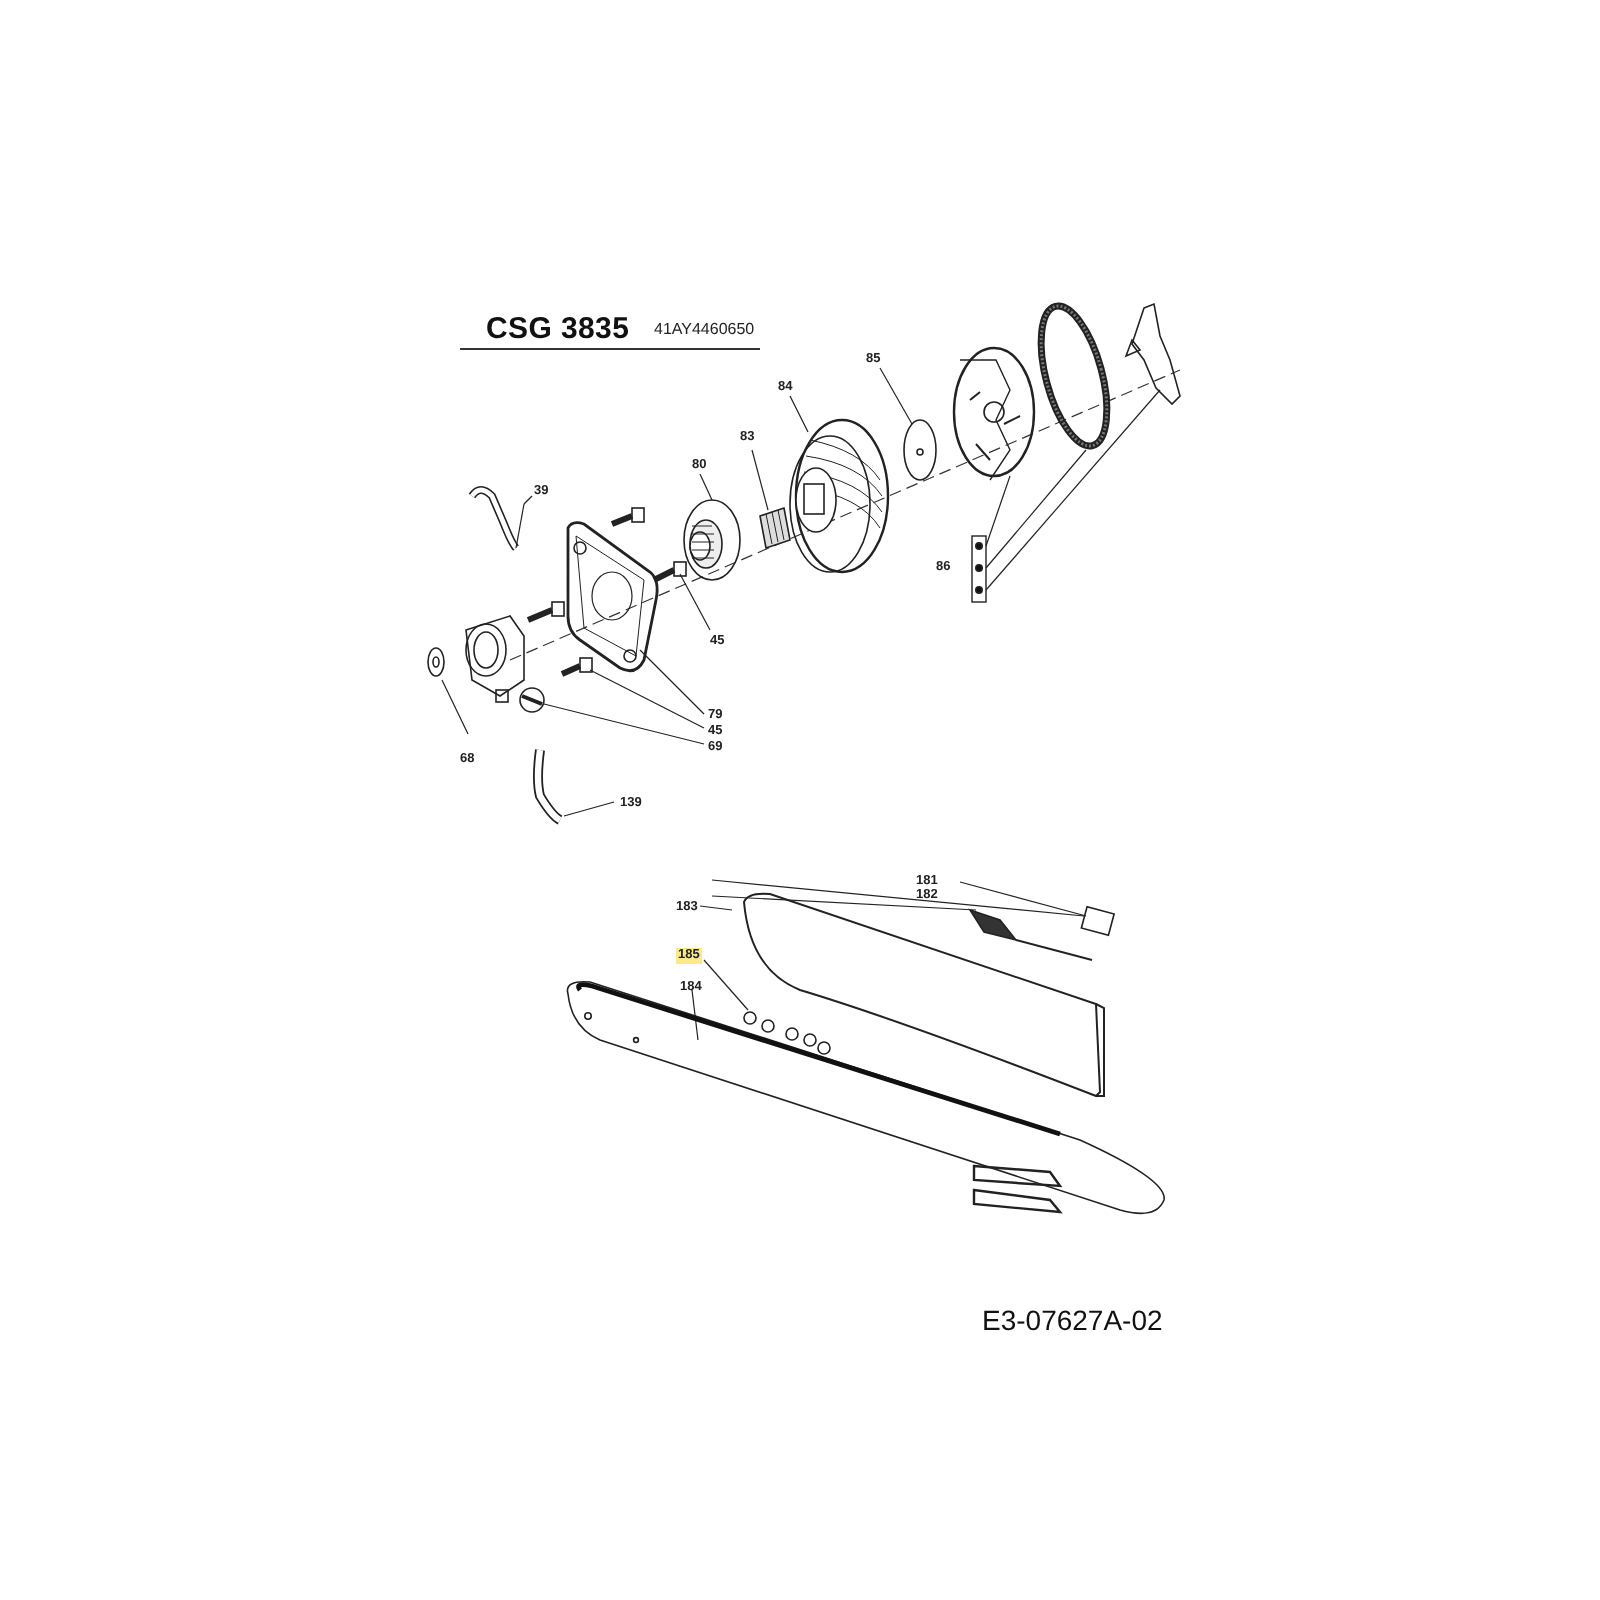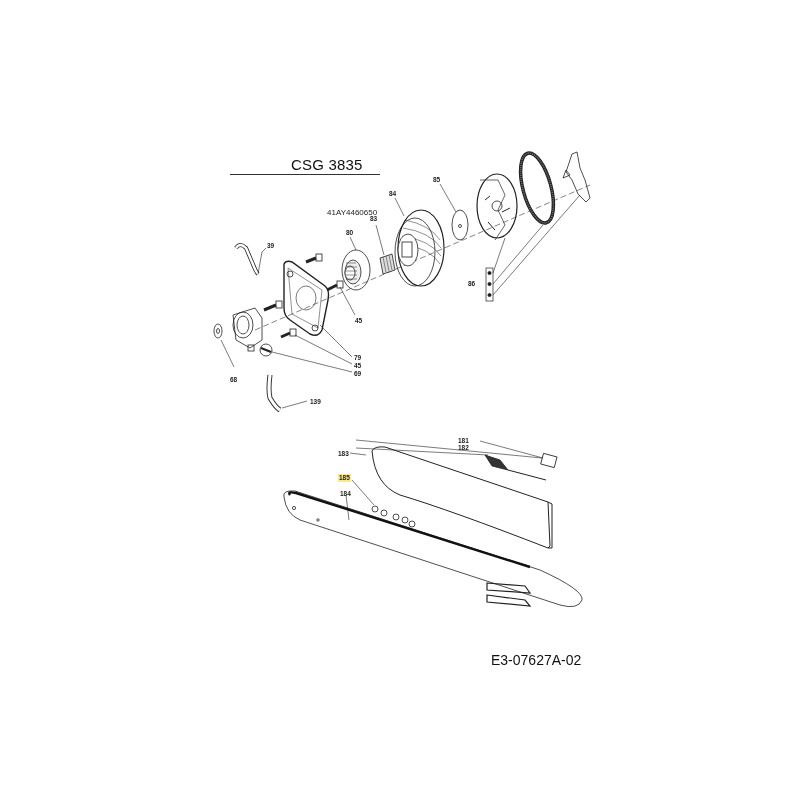--- a/index.html
+++ b/index.html
@@ -1,18 +1,18 @@
 <!DOCTYPE html>
 <html><head>
 <meta charset="utf-8">
 <style>
   html, body { margin: 0; padding: 0; background: #ffffff; }
   body { width: 800px; height: 800px; position: relative; overflow: hidden; font-family: "Liberation Sans", sans-serif; }
-  .title { position: absolute; left: 243px; top: 156px; font-size: 15px; font-weight: normal; color: #111; letter-spacing: 0.2px; margin-left: 48px; }
-  .subtitle { position: absolute; left: 327px; top: 160px; font-size: 8px; color: #222; margin-top: 48px; }
+  .title { position: absolute; left: 243px; top: 156px; font-size: 15px; font-weight: bold; color: #111; letter-spacing: 0.2px; }
+  .subtitle { position: absolute; left: 327px; top: 160px; font-size: 8px; color: #222; }
   .title-rule { position: absolute; left: 230px; top: 174px; width: 150px; height: 1px; background: #333; }
   .drawing-id { position: absolute; left: 491px; top: 652px; font-size: 14px; color: #111; }
   .callout { position: absolute; font-size: 6.5px; font-weight: bold; color: #222; line-height: 8px; }
   .callout.hl { background: #fbe98a; padding: 0 1px; }
   svg.diagram { position: absolute; left: 0; top: 0; }
 </style>
 </head>
 <body>
 
 <div class="title">CSG 3835</div>

